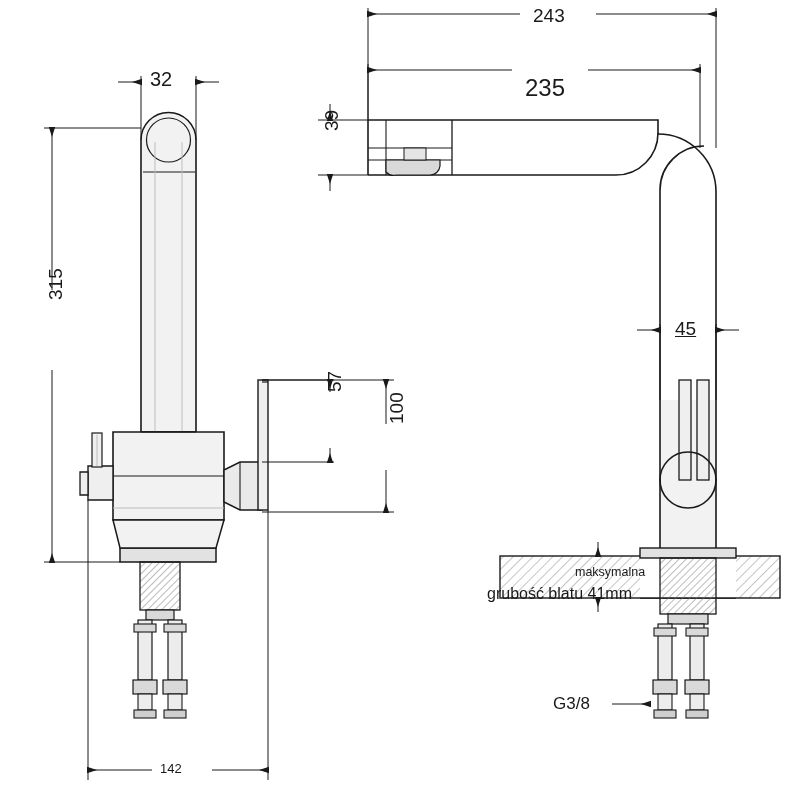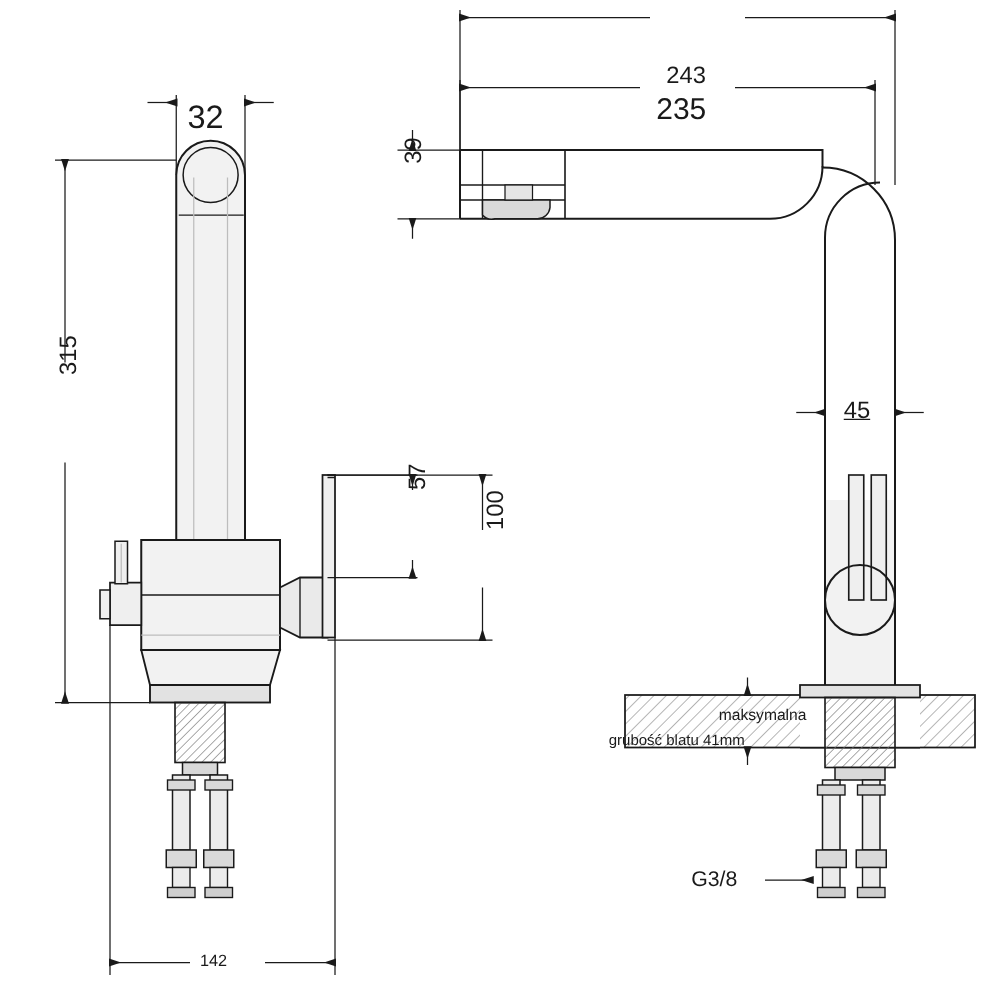--- a/index.html
+++ b/index.html
@@ -22,34 +22,34 @@
     width: 800px;
     height: 800px;
   }
   .dimtext {
     position: absolute;
     font-family: "Liberation Sans", sans-serif;
     color: #1a1a1a;
     white-space: nowrap;
     line-height: 1;
   }
-  .t-243 { left: 533px; top: 6px;  font-size: 19px; margin-top: 45px; }
+  .t-243 { left: 533px; top: 6px;  font-size: 19px; }
   .t-235 { left: 525px; top: 76px; font-size: 24px; text-align: center; }
-  .t-32  { left: 150px; top: 80px; font-size: 26px; }
+  .t-32  { left: 150px; top: 69px; font-size: 20px; }
   .t-39  { left: 322px; top: 131px; font-size: 19px;
            transform: rotate(-90deg); transform-origin: left top; }
   .t-315 { left: 46px;  top: 300px; font-size: 19px;
            transform: rotate(-90deg); transform-origin: left top; }
   .t-45  { left: 675px; top: 319px; font-size: 19px; text-decoration: underline; }
   .t-57  { left: 325px; top: 392px; font-size: 19px;
            transform: rotate(-90deg); transform-origin: left top; }
   .t-100 { left: 387px; top: 424px; font-size: 19px;
            transform: rotate(-90deg); transform-origin: left top; }
   .t-maks1 { left: 533px; top: 566px; font-size: 12.5px; padding-left: 42px; }
-  .t-maks2 { left: 487px; top: 586px; font-size: 12px; }
+  .t-maks2 { left: 487px; top: 586px; font-size: 16px; }
   .t-g38 { left: 553px; top: 695px; font-size: 17px; }
   .t-142 { left: 160px; top: 762px; font-size: 13px; }
 </style>
 </head>
 <body>
 
 <div id="stage">
 
   <svg class="drawing" viewBox="0 0 800 800">
     <defs>

